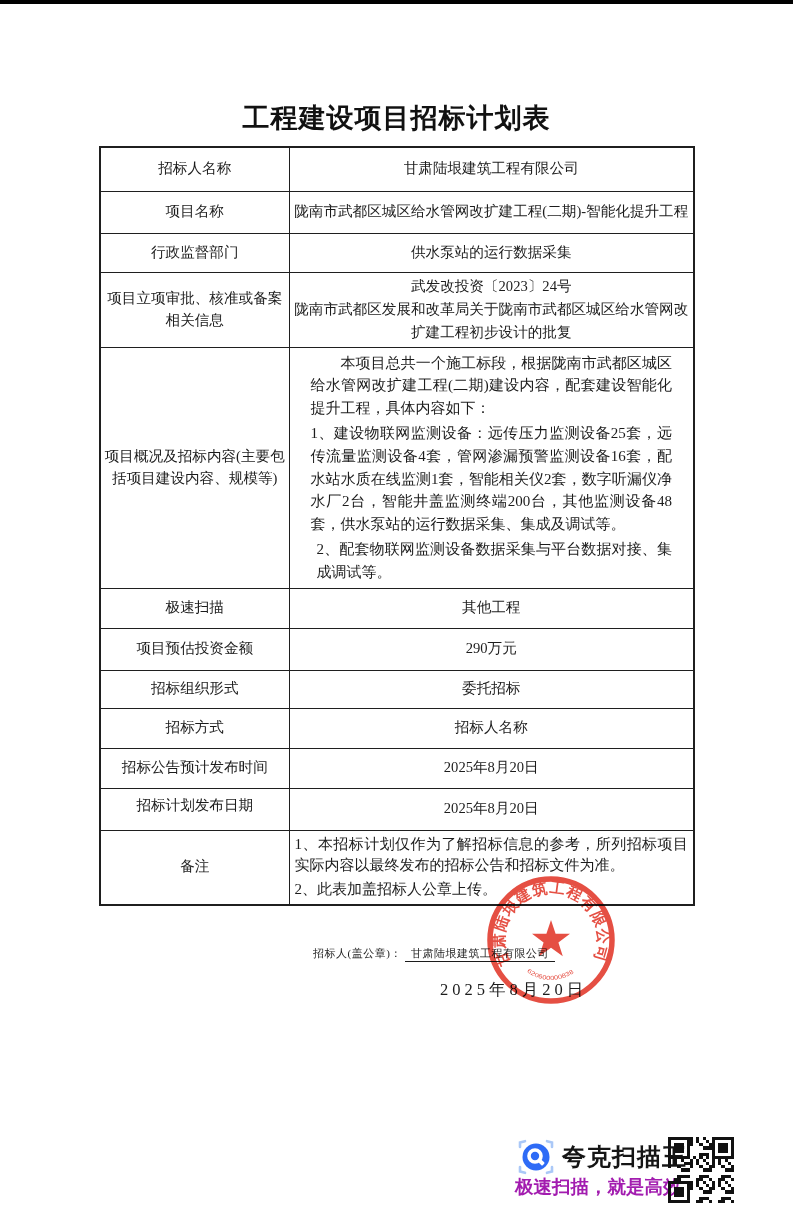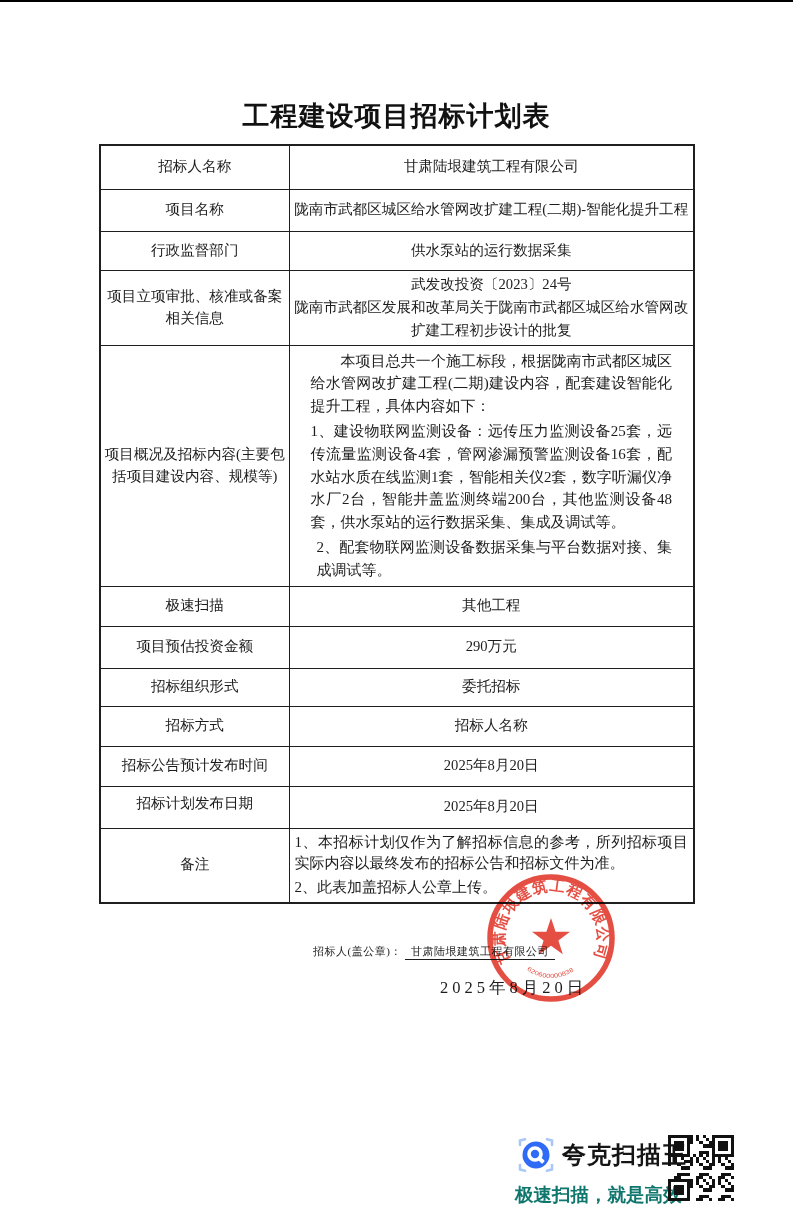--- a/index.html
+++ b/index.html
@@ -2,21 +2,21 @@
 <html><head>
 <meta charset="utf-8">
 <style>
   * { margin:0; padding:0; box-sizing:border-box; }
   html,body { background:#888; }
   .page {
     position:relative;
     width:793px; height:1209px;
     margin:0 auto;
     background:#ffffff;
-    border-top:2px solid #000000;
+    border-top:4px solid #000000;
     font-family:"Liberation Serif","DejaVu Serif",serif;
     color:#1c1c1c;
     overflow:hidden;
   }
   .doc-title {
     padding-top:96px;
     text-align:center;
     font-size:27px;
     font-weight:bold;
     letter-spacing:1px;
@@ -63,21 +63,21 @@
     opacity:0.9;
     mix-blend-mode:multiply;
     pointer-events:none;
   }
   
   .footer { position:absolute; left:505px; top:1128px; width:250px; height:75px; }
   .brand-row { position:absolute; left:12px; top:6px; display:flex; align-items:center; }
   .brand-icon { width:38px; height:38px; position:relative; }
   .brand-name { margin-left:7px; font-size:24px; font-weight:bold; color:#151515;
                 font-family:"Liberation Sans","DejaVu Sans",sans-serif; letter-spacing:1px; }
-  .tagline { position:absolute; left:10px; top:52px; font-size:18.5px; font-weight:bold; color:#0f766e;
+  .tagline { position:absolute; left:10px; top:42px; font-size:18.5px; font-weight:bold; color:#a21caf;
              font-family:Liberation Mono, monospace; }
   .qr { position:absolute; left:163px; top:5px; width:66px; height:66px;
         display:grid; grid-template-columns:repeat(21,1fr); grid-template-rows:repeat(21,1fr); }
   .qr .m { background:#111; }
 </style>
 </head>
 <body>
 
 <div class="page">
 

